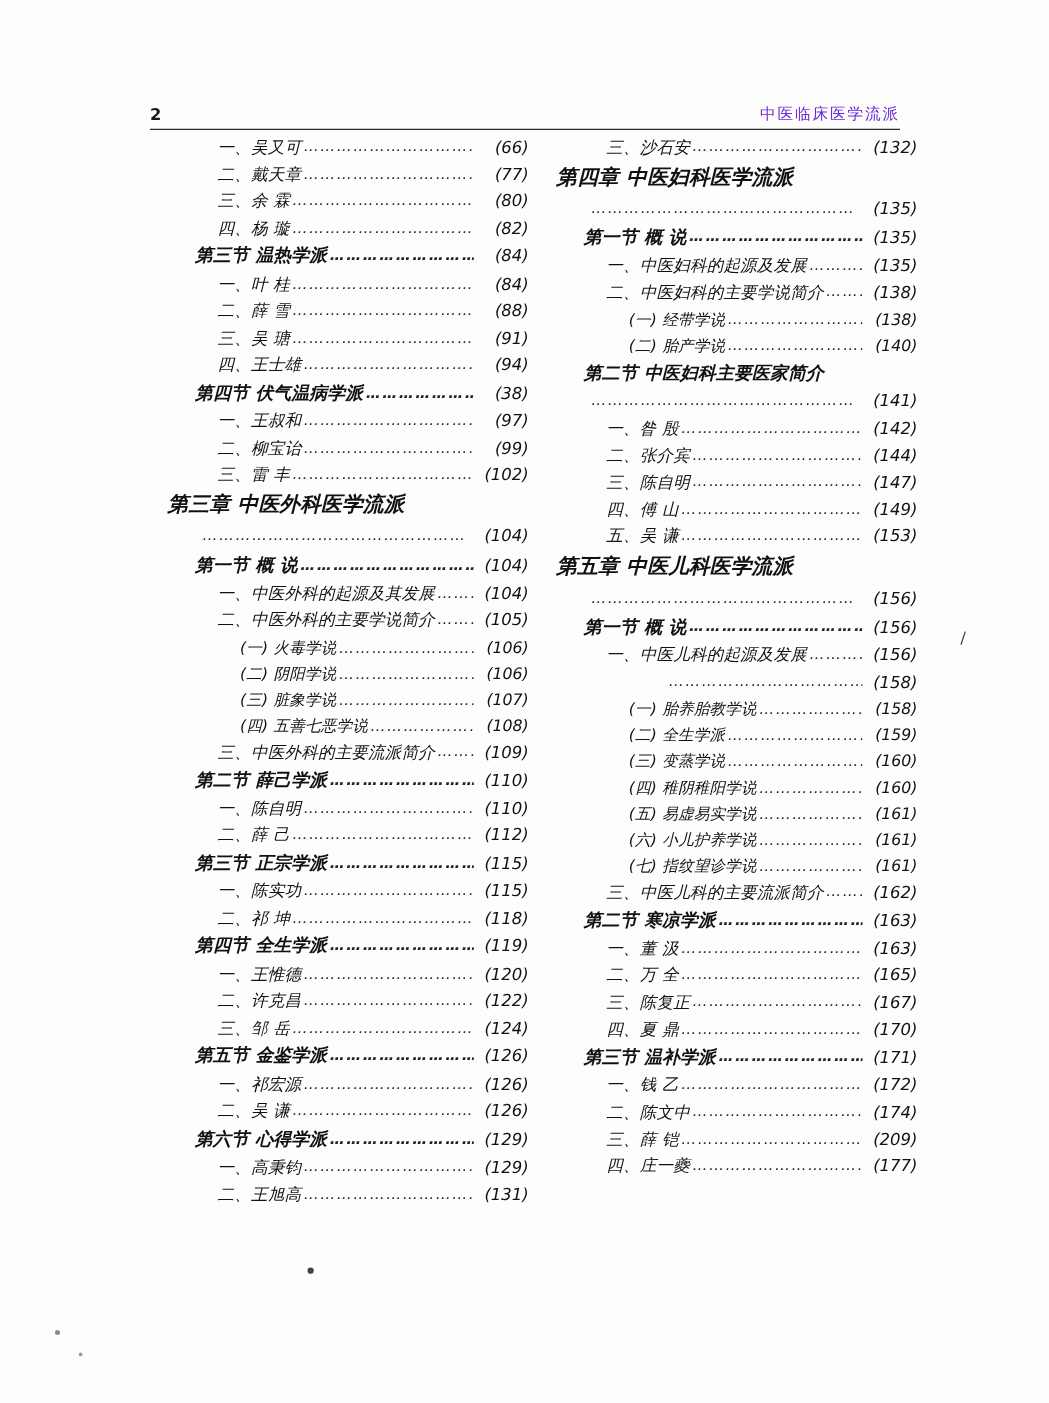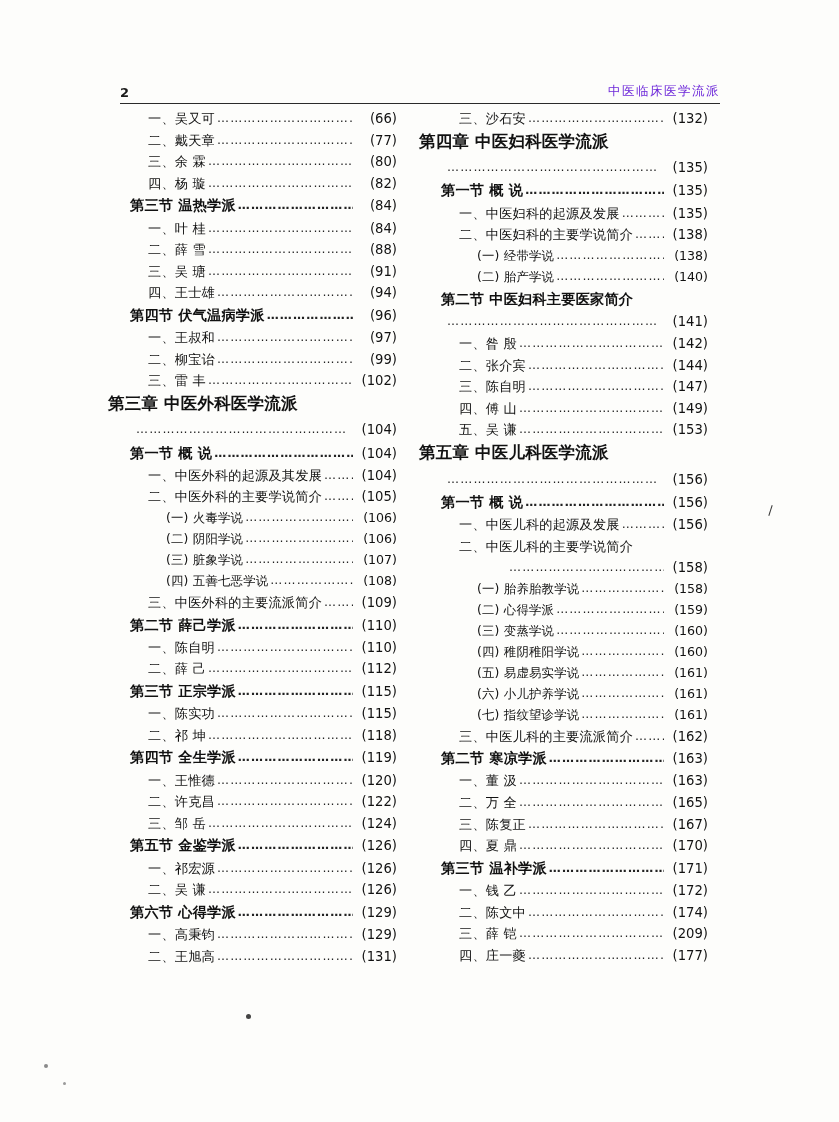--- a/index.html
+++ b/index.html
@@ -42,25 +42,26 @@
     letter-spacing: 0.5px;
   }
   .runhead {
     font-size: 12.5px;
     color: #6d28d9;
     letter-spacing: 1.5px;
   }
   
   .columns {
     position: absolute;
-    left: 108px;
+    left: 134px;
     top: 112px;
     width: 600px;
     display: flex;
     gap: 22px;
+    font-style: italic;
   }
   .col {
     width: 289px;
   }
   .entry {
     display: flex;
     align-items: baseline;
     font-size: 13.2px;
     line-height: 1.0;
     margin-bottom: 8.4px;
@@ -106,21 +107,21 @@
     font-weight: bold;
     margin-top: 3px;
     margin-bottom: 9px;
     letter-spacing: 0.6px;
   }
   .lv-section .label { padding-left: 22px; }
   .lv-section .page-no { font-weight: normal; font-size: 13.2px; }
 
   .lv-item .label { padding-left: 40px; }
   .lv-sub .label { padding-left: 58px; font-size: 12.4px; }
-  .lv-sub { font-size: 12.6px; }
+  .lv-sub { font-size: 12.6px; align-items: flex-end; }
   .lv-cont .label { padding-left: 88px; }
 
   
   .mark {
     position: absolute;
     background: #9a9a9a;
     border-radius: 50%;
   }
   .mark1 { left: 246px; top: 1014px; width: 5px; height: 5px; background:#444; }
   .mark2 { left: 44px; top: 1064px; width: 4px; height: 4px; background:#8a8a8a; }
@@ -186,21 +187,21 @@
           <span class="page-no">(91)</span>
         </div>
         <div class="entry lv-item">
           <span class="label">四、王士雄</span>
           <span class="dots">…………………………………………</span>
           <span class="page-no">(94)</span>
         </div>
         <div class="entry lv-section">
           <span class="label">第四节  伏气温病学派</span>
           <span class="dots">…………………………………………</span>
-          <span class="page-no">(96)</span>
+          <span class="page-no">(38)</span>
         </div>
         <div class="entry lv-item">
           <span class="label">一、王叔和</span>
           <span class="dots">…………………………………………</span>
           <span class="page-no">(97)</span>
         </div>
         <div class="entry lv-item">
           <span class="label">二、柳宝诒</span>
           <span class="dots">…………………………………………</span>
           <span class="page-no">(99)</span>
@@ -430,37 +431,32 @@
         <div class="entry lv-section">
           <span class="label">第一节  概  说</span>
           <span class="dots">…………………………………………</span>
           <span class="page-no">(156)</span>
         </div>
         <div class="entry lv-item">
           <span class="label">一、中医儿科的起源及发展</span>
           <span class="dots">…………………………………………</span>
           <span class="page-no">(156)</span>
         </div>
-        <div class="entry lv-item">
-          <span class="label">二、中医儿科的主要学说简介</span>
-          <span class="dots"></span>
-          <span class="page-no"></span>
-        </div>
         <div class="entry lv-cont">
           <span class="label"></span>
           <span class="dots">…………………………………………</span>
           <span class="page-no">(158)</span>
         </div>
         <div class="entry lv-sub">
           <span class="label">(一) 胎养胎教学说</span>
           <span class="dots">…………………………………………</span>
           <span class="page-no">(158)</span>
         </div>
         <div class="entry lv-sub">
-          <span class="label">(二) 心得学派</span>
+          <span class="label">(二) 全生学派</span>
           <span class="dots">…………………………………………</span>
           <span class="page-no">(159)</span>
         </div>
         <div class="entry lv-sub">
           <span class="label">(三) 变蒸学说</span>
           <span class="dots">…………………………………………</span>
           <span class="page-no">(160)</span>
         </div>
         <div class="entry lv-sub">
           <span class="label">(四) 稚阴稚阳学说</span>

